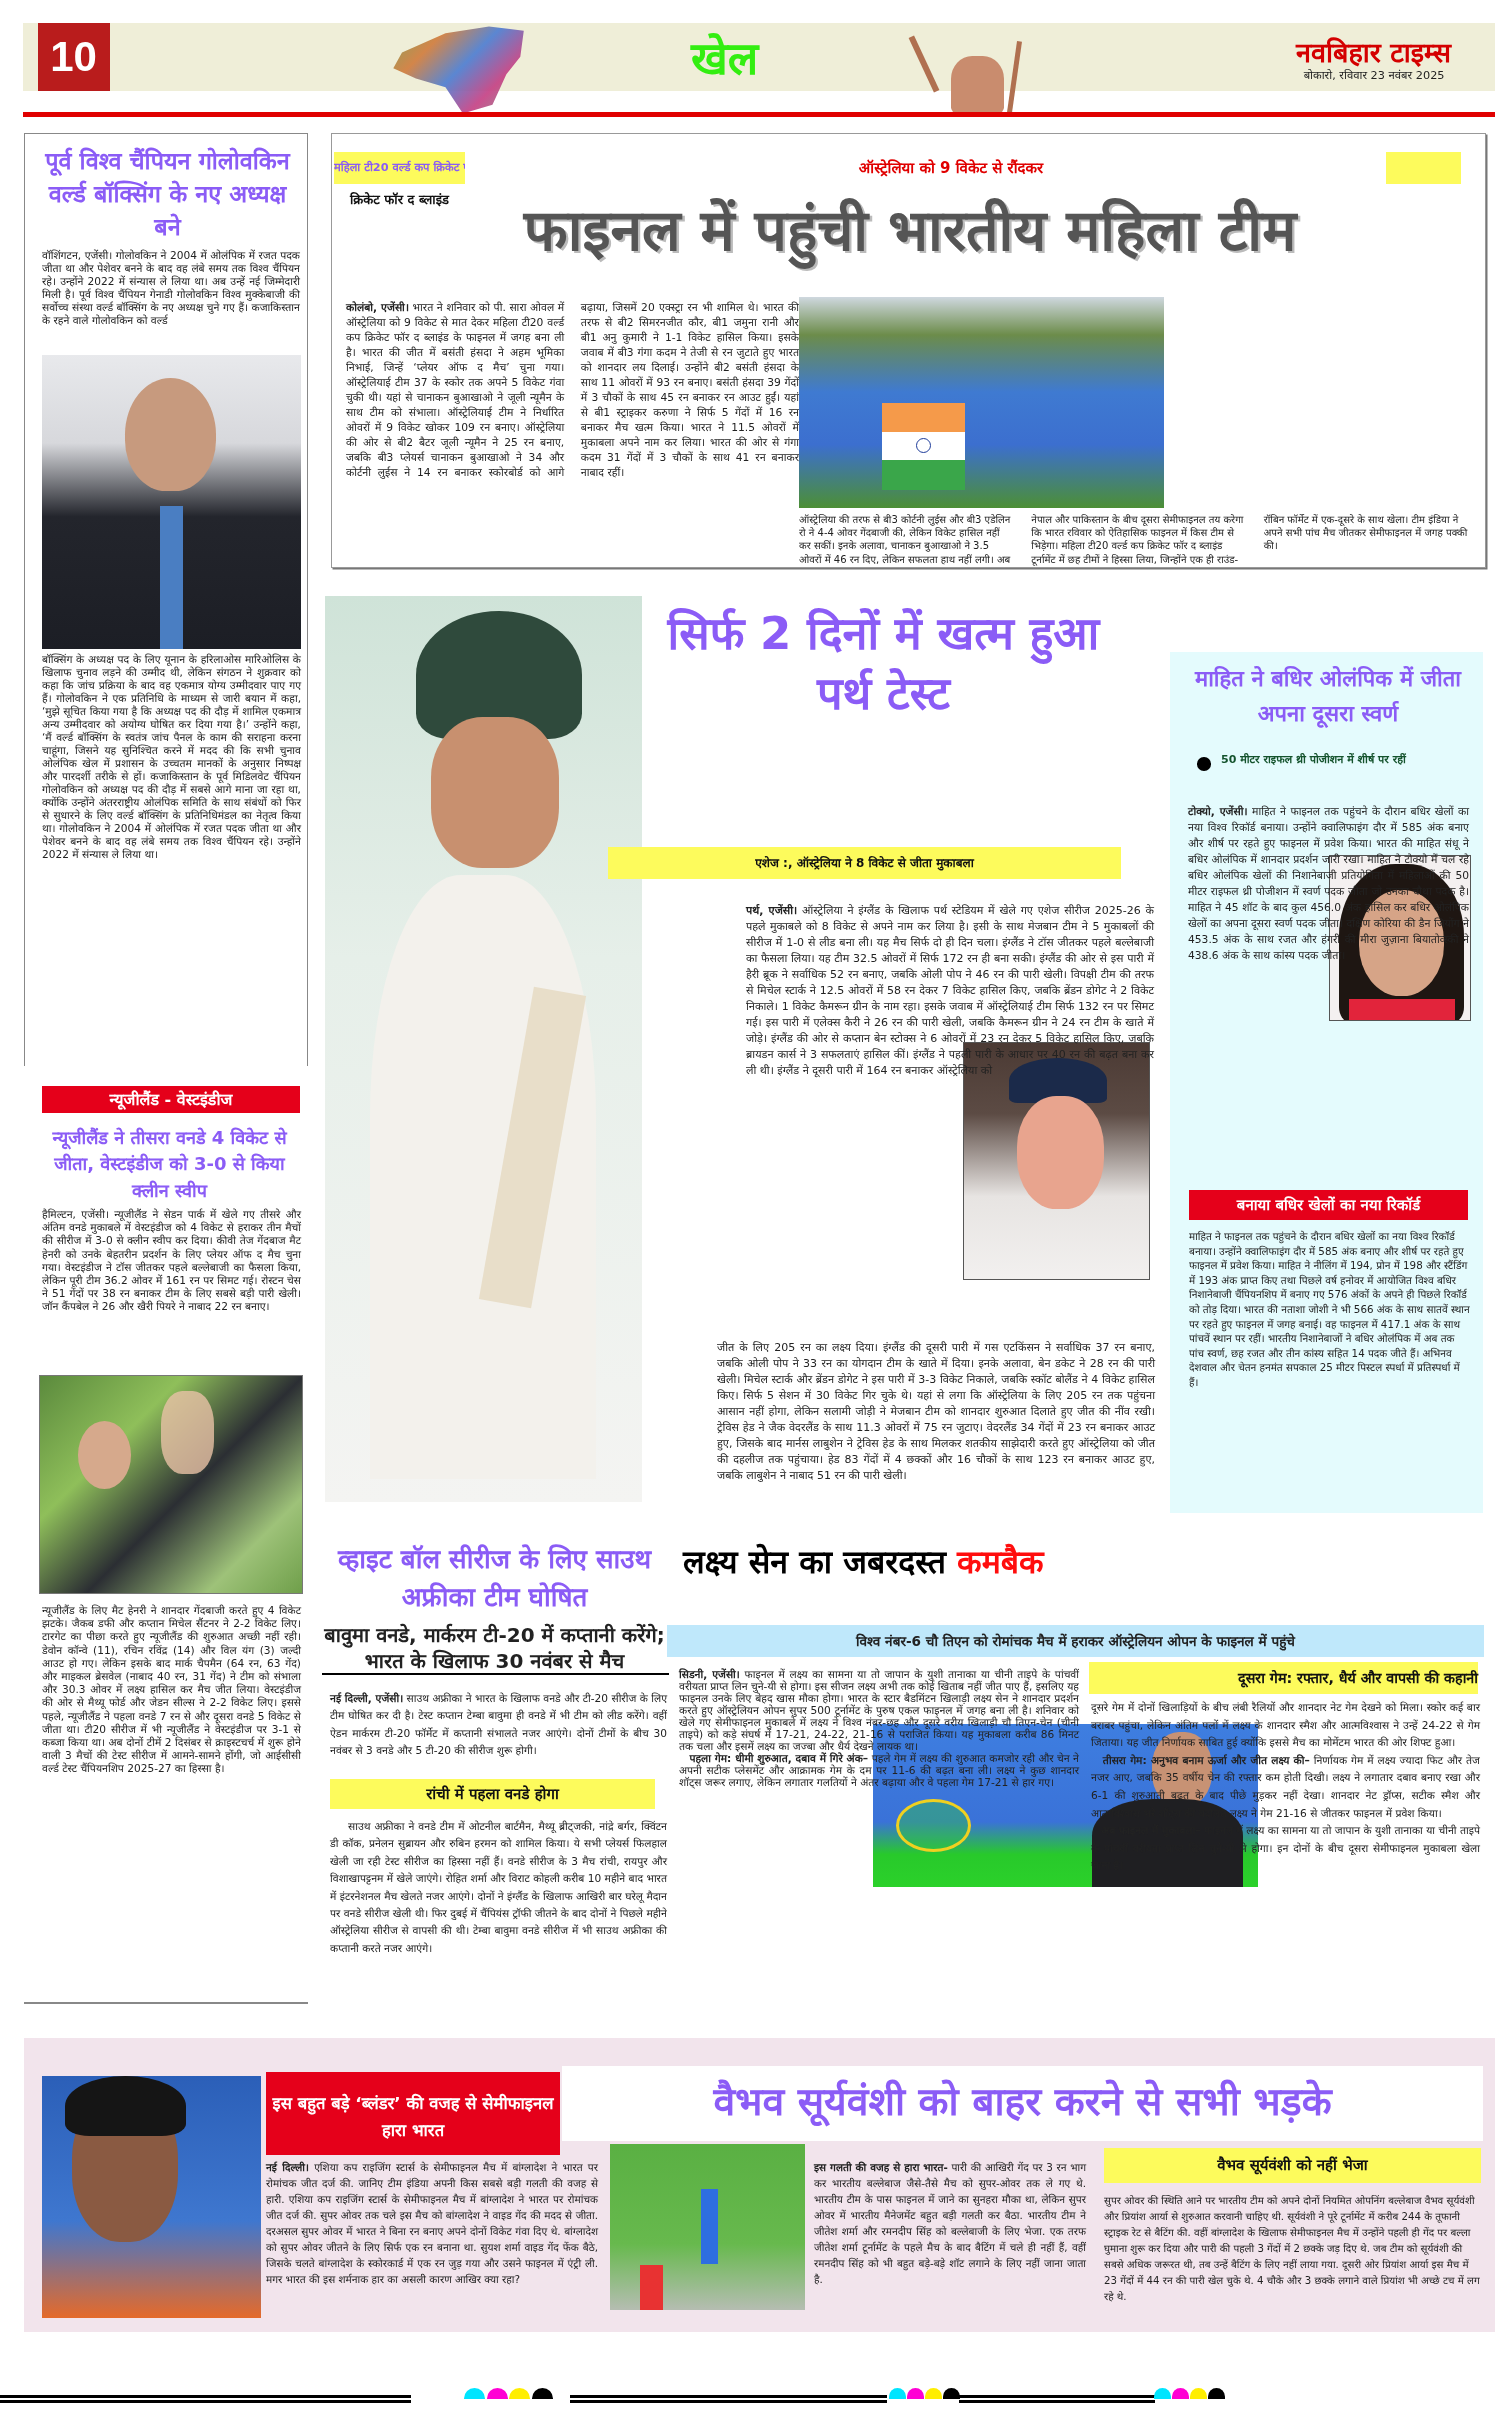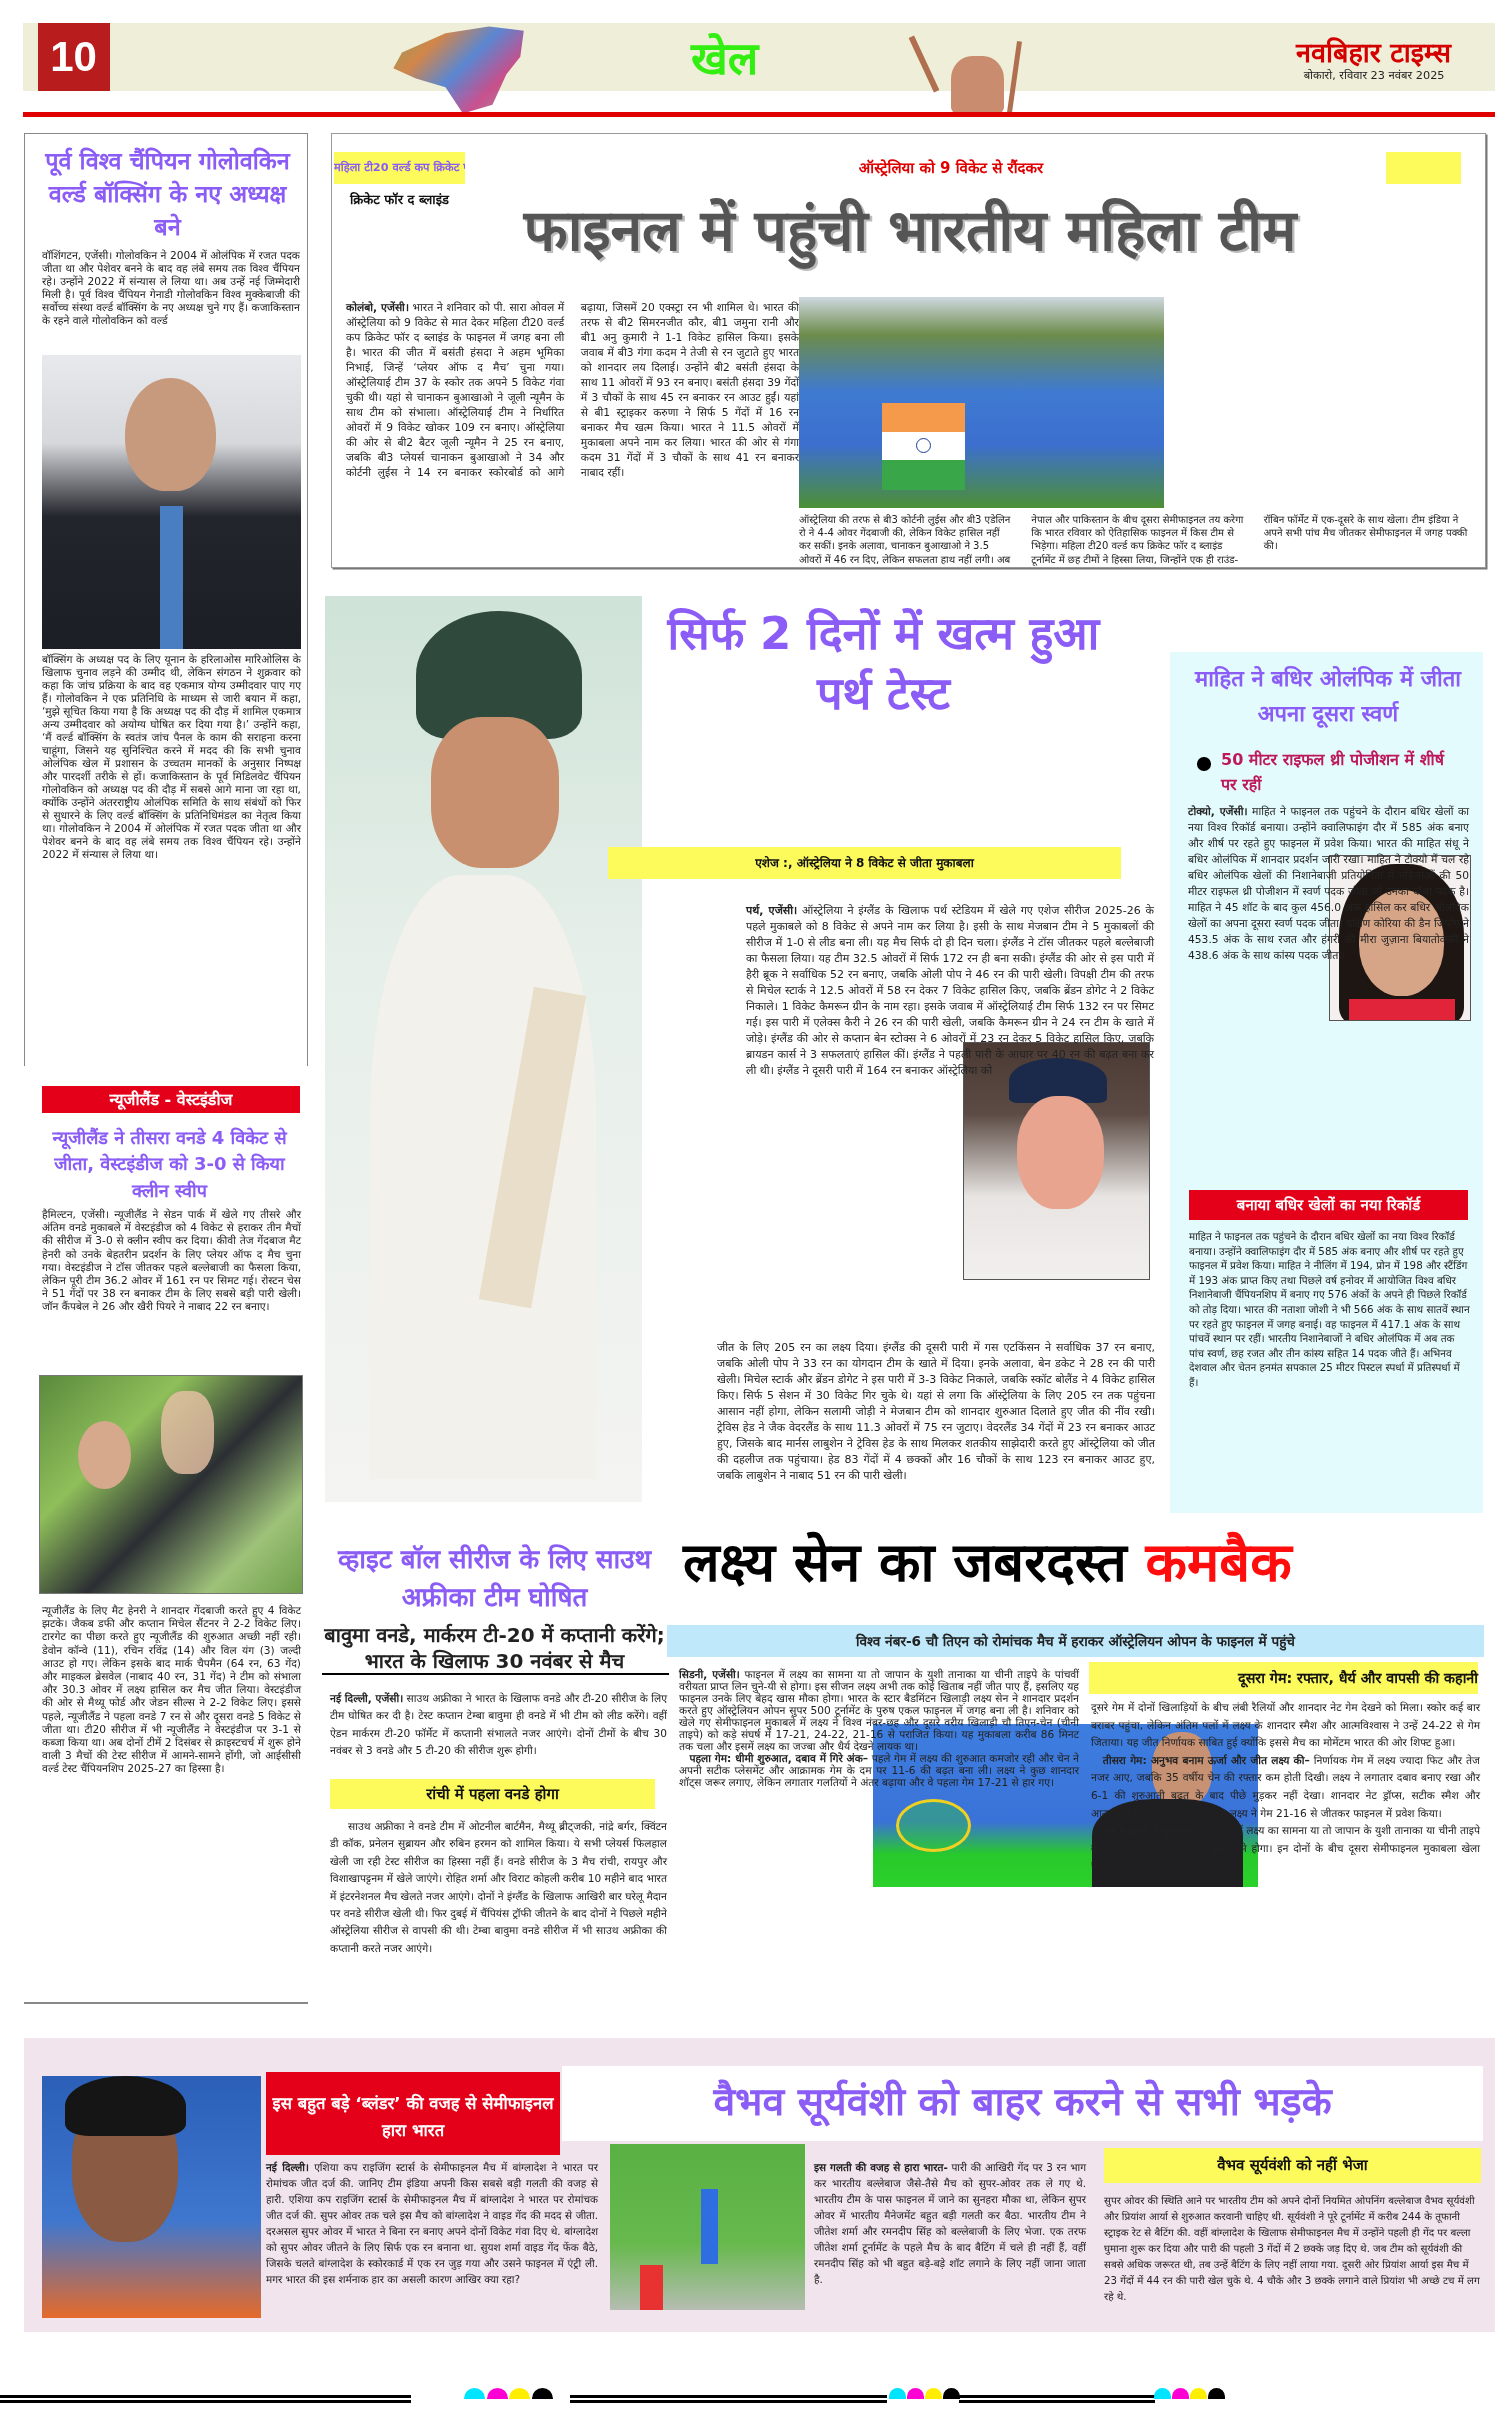--- a/index.html
+++ b/index.html
@@ -93,21 +93,21 @@
 </div>
 <div class="abs txt" style="left:746px;top:903px;width:408px;font-size:11px;line-height:16px;">
   <b>पर्थ, एजेंसी।</b>
   <span>ऑस्ट्रेलिया ने इंग्लैंड के खिलाफ पर्थ स्टेडियम में खेले गए एशेज सीरीज 2025-26 के पहले मुकाबले को 8 विकेट से अपने नाम कर लिया है। इसी के साथ मेजबान टीम ने 5 मुकाबलों की सीरीज में 1-0 से लीड बना ली। यह मैच सिर्फ दो ही दिन चला। इंग्लैंड ने टॉस जीतकर पहले बल्लेबाजी का फैसला लिया। यह टीम 32.5 ओवरों में सिर्फ 172 रन ही बना सकी। इंग्लैंड की ओर से इस पारी में हैरी ब्रूक ने सर्वाधिक 52 रन बनाए, जबकि ओली पोप ने 46 रन की पारी खेली। विपक्षी टीम की तरफ से मिचेल स्टार्क ने 12.5 ओवरों में 58 रन देकर 7 विकेट हासिल किए, जबकि ब्रेंडन डोगेट ने 2 विकेट निकाले। 1 विकेट कैमरून ग्रीन के नाम रहा। इसके जवाब में ऑस्ट्रेलियाई टीम सिर्फ 132 रन पर सिमट गई। इस पारी में एलेक्स कैरी ने 26 रन की पारी खेली, जबकि कैमरून ग्रीन ने 24 रन टीम के खाते में जोड़े। इंग्लैंड की ओर से कप्तान बेन स्टोक्स ने 6 ओवरों में 23 रन देकर 5 विकेट हासिल किए, जबकि ब्रायडन कार्स ने 3 सफलताएं हासिल कीं। इंग्लैंड ने पहली पारी के आधार पर 40 रन की बढ़त बना कर ली थी। इंग्लैंड ने दूसरी पारी में 164 रन बनाकर ऑस्ट्रेलिया को</span>
 </div>
 <div class="abs txt" style="left:717px;top:1340px;width:438px;font-size:11px;line-height:16px;">जीत के लिए 205 रन का लक्ष्य दिया। इंग्लैंड की दूसरी पारी में गस एटकिंसन ने सर्वाधिक 37 रन बनाए, जबकि ओली पोप ने 33 रन का योगदान टीम के खाते में दिया। इनके अलावा, बेन डकेट ने 28 रन की पारी खेली। मिचेल स्टार्क और ब्रेंडन डोगेट ने इस पारी में 3-3 विकेट निकाले, जबकि स्कॉट बोलैंड ने 4 विकेट हासिल किए। सिर्फ 5 सेशन में 30 विकेट गिर चुके थे। यहां से लगा कि ऑस्ट्रेलिया के लिए 205 रन तक पहुंचना आसान नहीं होगा, लेकिन सलामी जोड़ी ने मेजबान टीम को शानदार शुरुआत दिलाते हुए जीत की नींव रखी। ट्रेविस हेड ने जैक वेदरलैंड के साथ 11.3 ओवरों में 75 रन जुटाए। वेदरलैंड 34 गेंदों में 23 रन बनाकर आउट हुए, जिसके बाद मार्नस लाबुशेन ने ट्रेविस हेड के साथ मिलकर शतकीय साझेदारी करते हुए ऑस्ट्रेलिया को जीत की दहलीज तक पहुंचाया। हेड 83 गेंदों में 4 छक्कों और 16 चौकों के साथ 123 रन बनाकर आउट हुए, जबकि लाबुशेन ने नाबाद 51 रन की पारी खेली।</div>
 
 <div class="abs" style="left:1170px;top:652px;width:313px;height:861px;background:#e4fbfd;"></div>
 <div class="abs hd" style="left:1181px;top:661px;width:294px;font-size:22px;line-height:35px;">माहित ने बधिर ओलंपिक में जीता अपना दूसरा स्वर्ण</div>
 <div class="abs" style="left:1197px;top:757px;width:13.6px;height:13.6px;border-radius:50%;background:#000;"></div>
-<div class="abs" style="left:1221px;top:747px;width:242px;font-size:16px;font-weight:bold;line-height:25px;color:#be185d;">50 मीटर राइफल थ्री पोजीशन में शीर्ष पर रहीं</div>
+<div class="abs" style="left:1221px;top:747px;width:242px;font-size:11px;font-weight:bold;line-height:25px;color:#14532d;">50 मीटर राइफल थ्री पोजीशन में शीर्ष पर रहीं</div>
 <div class="photo" style="left:1329px;top:855px;width:142px;height:166px;border:0.8px solid #555;background:#f4f0f0;">
   <div style="position:absolute;left:9px;top:7.5px;width:125px;height:159px;border-radius:45% 45% 10% 10%;background:#1e1612;"></div>
   <div style="position:absolute;left:29px;top:34px;width:85px;height:106px;border-radius:48%;background:#d6a487;"></div>
   <div style="position:absolute;left:19px;top:143px;width:106px;height:22.6px;background:#e2243b;"></div>
 </div>
 <div class="abs txt" style="left:1188px;top:804px;width:281px;font-size:10.7px;line-height:16px;">
   <b>टोक्यो, एजेंसी।</b>
   <span>माहित ने फाइनल तक पहुंचने के दौरान बधिर खेलों का नया विश्व रिकॉर्ड बनाया। उन्होंने क्वालिफाइंग दौर में 585 अंक बनाए और शीर्ष पर रहते हुए फाइनल में प्रवेश किया। भारत की माहित संधू ने बधिर ओलंपिक में शानदार प्रदर्शन जारी रखा। माहित ने टोक्यो में चल रहे बधिर ओलंपिक खेलों की निशानेबाजी प्रतियोगिता में महिलाओं की 50 मीटर राइफल थ्री पोजीशन में स्वर्ण पदक जीता जो उनका चौथा पदक है। माहित ने 45 शॉट के बाद कुल 456.0 अंक हासिल कर बधिर ओलंपिक खेलों का अपना दूसरा स्वर्ण पदक जीता। दक्षिण कोरिया की डैन जियोंग ने 453.5 अंक के साथ रजत और हंगरी की मीरा जुज़ाना बियातोव्स्की ने 438.6 अंक के साथ कांस्य पदक जीता।</span>
 </div>
 <div class="abs redbar" style="left:1189px;top:1190px;width:279px;height:30px;line-height:30px;font-size:15px;">बनाया बधिर खेलों का नया रिकॉर्ड</div>
@@ -116,21 +116,21 @@
 <div class="abs hd" style="left:321px;top:1540px;width:347px;font-size:26px;line-height:38px;">व्हाइट बॉल सीरीज के लिए साउथ अफ्रीका टीम घोषित</div>
 <div class="abs hd" style="left:321px;top:1622px;width:347px;font-size:20px;line-height:26.4px;font-weight:bold;color:#222;">बावुमा वनडे, मार्करम टी-20 में कप्तानी करेंगे; भारत के खिलाफ 30 नवंबर से मैच</div>
 <div class="abs" style="left:322px;top:1673px;width:347px;height:1.5px;background:#000;"></div>
 <div class="abs txt" style="left:330px;top:1690px;width:337px;font-size:10.6px;line-height:17.4px;">
   <b>नई दिल्ली, एजेंसी।</b>
   <span>साउथ अफ्रीका ने भारत के खिलाफ वनडे और टी-20 सीरीज के लिए टीम घोषित कर दी है। टेस्ट कप्तान टेम्बा बावुमा ही वनडे में भी टीम को लीड करेंगे। वहीं ऐडन मार्करम टी-20 फॉर्मेट में कप्तानी संभालते नजर आएंगे। दोनों टीमों के बीच 30 नवंबर से 3 वनडे और 5 टी-20 की सीरीज शुरू होगी।</span>
 </div>
 <div class="abs yelbar" style="left:330px;top:1779px;width:325px;height:30px;line-height:30px;font-size:15px;">रांची में पहला वनडे होगा</div>
 <div class="abs txt" style="left:330px;top:1818px;width:337px;font-size:10.6px;line-height:17.4px;text-indent:18px;">साउथ अफ्रीका ने वनडे टीम में ओटनील बार्टमैन, मैथ्यू ब्रीट्जकी, नांद्रे बर्गर, क्विंटन डी कॉक, प्रनेलन सुब्रायन और रुबिन हरमन को शामिल किया। ये सभी प्लेयर्स फिलहाल खेली जा रही टेस्ट सीरीज का हिस्सा नहीं हैं। वनडे सीरीज के 3 मैच रांची, रायपुर और विशाखापट्टनम में खेले जाएंगे। रोहित शर्मा और विराट कोहली करीब 10 महीने बाद भारत में इंटरनेशनल मैच खेलते नजर आएंगे। दोनों ने इंग्लैंड के खिलाफ आखिरी बार घरेलू मैदान पर वनडे सीरीज खेली थी। फिर दुबई में चैंपियंस ट्रॉफी जीतने के बाद दोनों ने पिछले महीने ऑस्ट्रेलिया सीरीज से वापसी की थी। टेम्बा बावुमा वनडे सीरीज में भी साउथ अफ्रीका की कप्तानी करते नजर आएंगे।</div>
 
-<div class="abs" style="left:683px;top:1525px;width:819px;font-size:54px;font-weight:bold;line-height:75px;white-space:nowrap;">
+<div class="abs" style="left:683px;top:1525px;width:819px;font-size:32px;font-weight:bold;line-height:75px;white-space:nowrap;">
   <span style="color:#000;">लक्ष्य सेन का जबरदस्त</span>
   <span style="color:#ff0d0d;">कमबैक</span>
 </div>
 <div class="abs" style="left:667px;top:1625px;width:817px;height:32px;line-height:32px;background:#bfe8fb;text-align:center;font-size:13.6px;font-weight:bold;color:#222;">विश्व नंबर-6 चौ तिएन को रोमांचक मैच में हराकर ऑस्ट्रेलियन ओपन के फाइनल में पहुंचे</div>
 <div class="abs yelbar" style="left:1089px;top:1662px;width:389px;height:32px;line-height:32px;font-size:14.3px;text-align:right;">दूसरा गेम: रफ्तार, धैर्य और वापसी की कहानी</div>
 <div class="photo" style="left:873px;top:1724px;width:385px;height:163px;background:linear-gradient(180deg,#3e7ee0 0%,#3a72d8 60%,#28c92b 80%,#2bd12a 100%);">
   <div style="position:absolute;left:279px;top:7.5px;width:60px;height:75px;border-radius:45%;background:#c79274;"></div>
   <div style="position:absolute;left:219px;top:75px;width:151px;height:91px;border-radius:40% 40% 0 0;background:#1f1f22;"></div>
   <div style="position:absolute;left:22.6px;top:75px;width:75px;height:53px;border-radius:50%;border:3px solid #f0d020;background:rgba(50,200,60,.4);"></div>
 </div>

